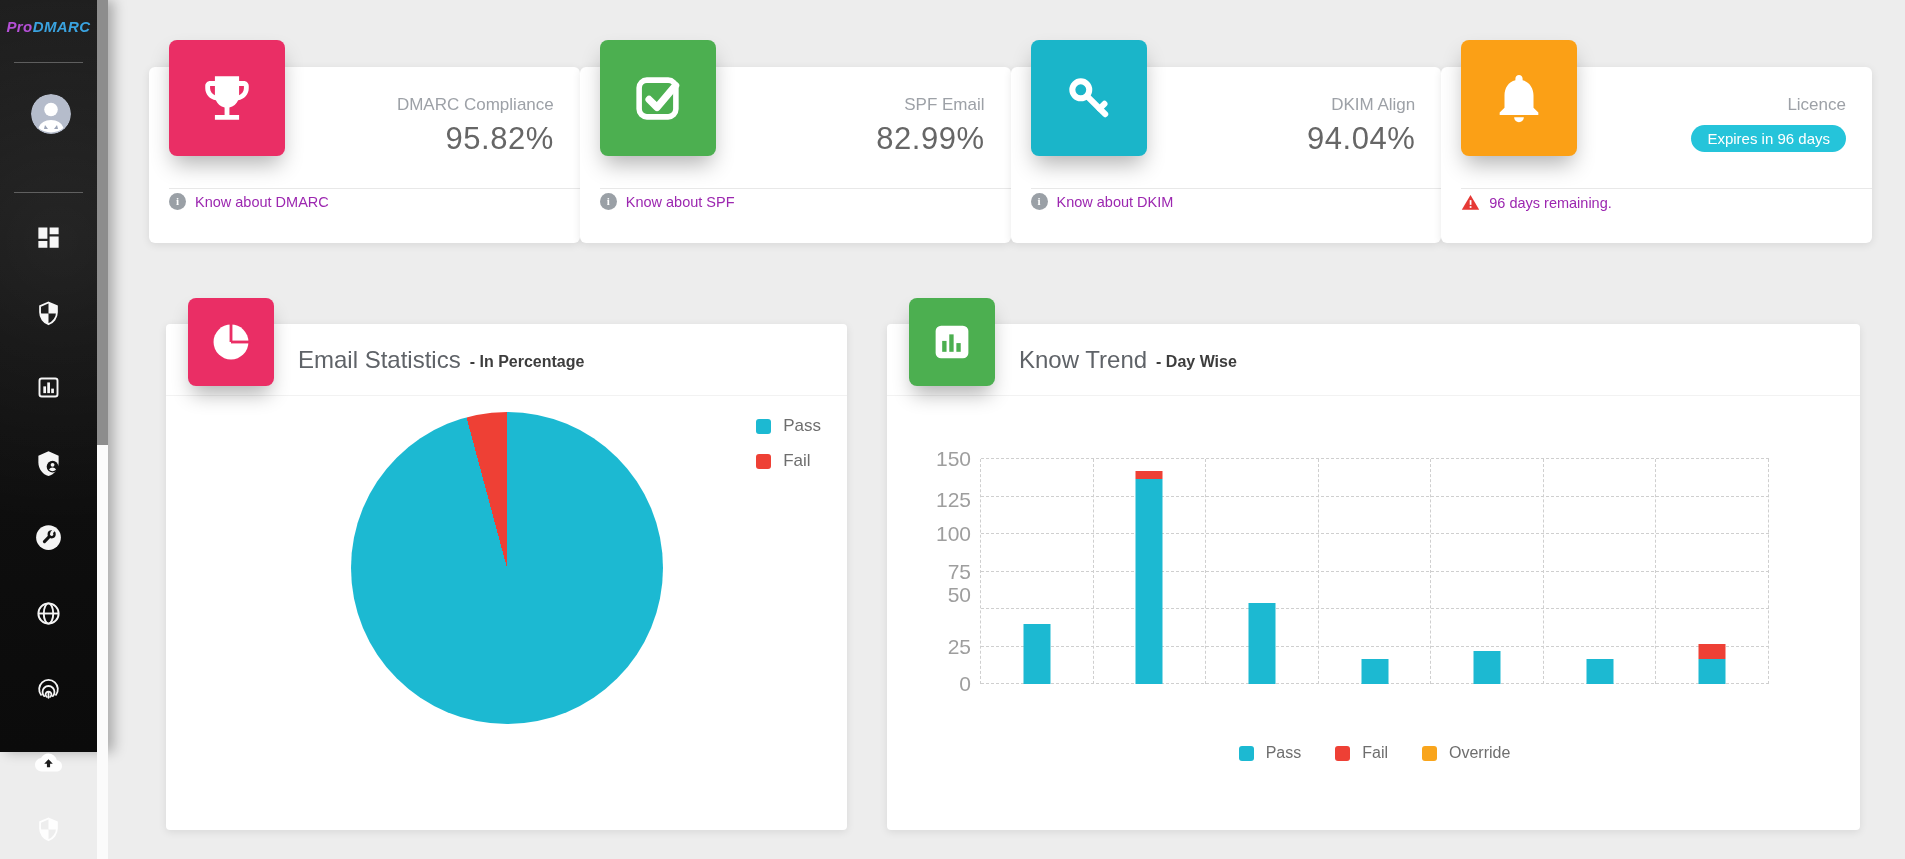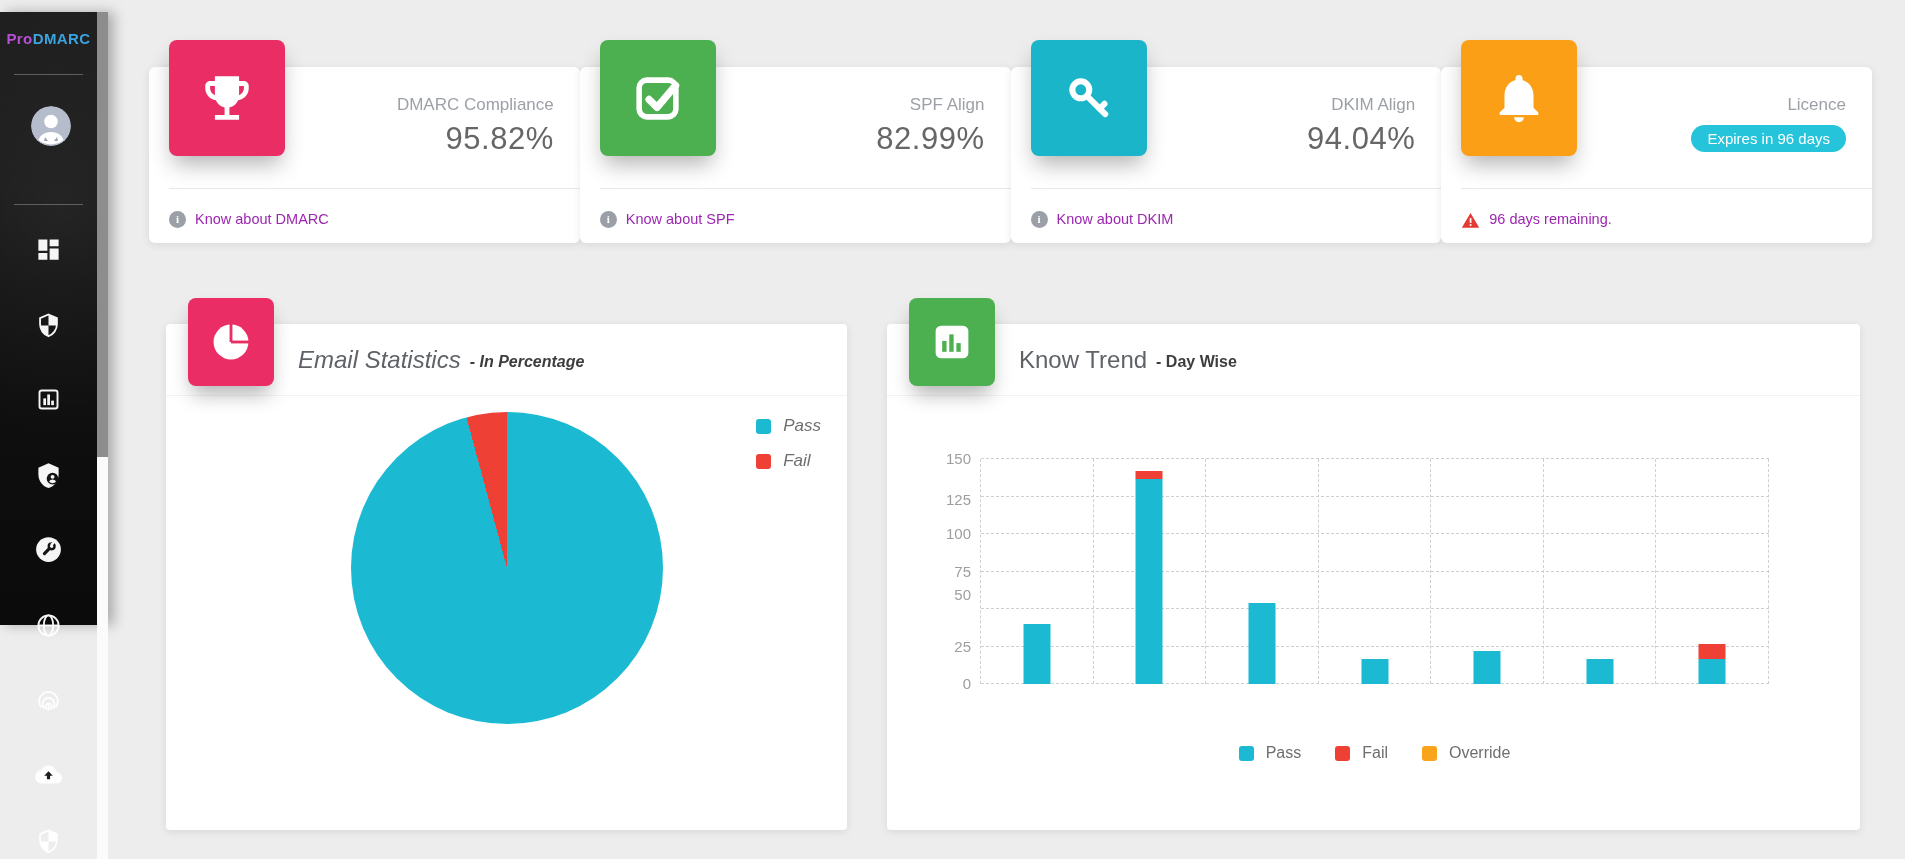--- a/index.html
+++ b/index.html
@@ -5,23 +5,23 @@
   * { margin:0; padding:0; box-sizing:border-box; }
   html,body { width:1905px; height:859px; overflow:hidden; }
   body {
     font-family:"Liberation Sans", sans-serif;
     background:#ededed;
     position:relative;
   }
 
   
   .sidebar {
-    position:absolute; left:0; top:12px; width:108px; height:613px;
+    position:absolute; left:0; top:0; width:108px; height:752px;
     background:linear-gradient(180deg,#1d1d1d 0%,#101010 45%,#0b0b0b 100%);
-    z-index:20; box-shadow:6px 0 12px rgba(0,0,0,.28);
+    z-index:20; box-shadow:6px 0 12px rgba(0,0,0,.28);font-style:italic;
   }
   .sidebar::before{
     content:""; position:absolute; inset:0;
     background:radial-gradient(circle at 55% 32%, rgba(255,255,255,.07), transparent 55%);
     pointer-events:none;
   }
   .logo { position:absolute; top:18px; left:0; width:97px; text-align:center;
     font-size:15px; font-weight:bold; letter-spacing:.4px; cursor:pointer; }
   .logo .pro { color:#b44fd6; }
   .logo .dmarc { color:#3aa3e0; }
@@ -48,32 +48,32 @@
   .stat-icon svg { width:58px; height:58px; }
   .accent-pink   { background:#ea2e65; }
   .accent-green  { background:#4caf50; }
   .accent-cyan   { background:#1ab5c9; }
   .accent-orange { background:#fba016; }
   .stat-title { position:absolute; top:28px; right:26px; font-size:17px; color:#9da1a7; }
   .stat-value { position:absolute; top:54px; right:26px; font-size:31px; color:#666; letter-spacing:.5px; }
   .stat-badge { position:absolute; top:58px; right:26px; background:#25c4da; color:#fff;
     font-size:15px; padding:5px 16px; border-radius:15px; }
   .stat-div { position:absolute; top:121px; left:20px; right:0; border-top:1px solid #e8e8e8; }
-  .stat-footer { position:absolute; top:144px; left:20px; display:flex; align-items:flex-start; gap:9px; }
+  .stat-footer { position:absolute; top:126px; left:20px; display:flex; align-items:center; gap:9px; }
   .stat-link { color:#9c27b0; font-size:14.5px; cursor:pointer; }
   .info-icon { width:17px; height:17px; border-radius:50%; background:#9aa0a6; color:#fff;
     font:bold 11px/17px "Liberation Serif", serif; text-align:center; flex:0 0 17px; }
   .info-icon::after { content:"i"; }
   .warn-icon { width:19px; height:19px; flex:0 0 19px; }
 
   
   .charts-row { display:flex; gap:40px; margin:81px 0 0 58px; }
   .panel { background:#fff; border-radius:4px; position:relative; height:506px;
     box-shadow:0 2px 8px rgba(0,0,0,.09); }
-  .panel-stats { width:681px;font-style:italic; }
+  .panel-stats { width:681px; }
   .panel-trend { width:973px; }
   .panel-icon { position:absolute; top:-26px; left:22px; width:86px; height:88px; border-radius:8px;
     display:flex; align-items:center; justify-content:center;
     box-shadow:0 12px 20px -4px rgba(0,0,0,.3); }
   .panel-icon svg { width:48px; height:48px; }
   .panel-header { height:72px; padding-left:132px; display:flex; align-items:center;
     border-bottom:1px solid rgba(0,0,0,.05); }
   .panel-title { font-size:24px; color:#5f6368; }
   .panel-sub { font-size:16px; font-weight:bold; color:#3d3d3d; margin-left:9px; padding-top:4px; }
 
@@ -86,21 +86,21 @@
 
   
   .plot { position:absolute; left:93px; top:135px; width:789px; height:225px;
     border-left:1px dashed #cfcfcf; }
   .hgrid { position:absolute; left:0; right:0; border-top:1px dashed #cfcfcf; height:0; }
   .cat-row { position:absolute; inset:0; display:flex; }
   .cat-cell { flex:1; position:relative; border-right:1px dashed #cfcfcf; }
   .stack { position:absolute; bottom:0; left:50%; transform:translateX(-50%); width:27px;
     display:flex; flex-direction:column-reverse; }
   .y-axis { position:absolute; left:6px; top:135px; width:78px; height:225px; }
-  .y-tick { position:absolute; right:0; font-size:15px; color:#9e9e9e; line-height:18px; }
+  .y-tick { position:absolute; right:0; font-size:21px; color:#9e9e9e; line-height:18px; }
   .x-axis { position:absolute; left:93px; top:372px; width:789px; display:flex; }
   .x-tick { flex:1; text-align:center; font-size:15px; color:#9e9e9e; }
   .trend-legend { position:absolute; left:93px; top:420px; width:789px;
     display:flex; justify-content:center; align-items:center; gap:34px; }
   .trend-legend .legend-label { font-size:16px; color:#6e6e6e; }
 </style>
 </head>
 <body>
 
 <aside class="sidebar">
@@ -222,21 +222,21 @@
       </div>
     </div>
 
     <div class="stat-card">
       <div class="stat-icon accent-green">
         <svg viewBox="0 0 24 24">
           <rect x="4.2" y="4.6" width="15.2" height="15.2" rx="3.2" fill="none" stroke="#fff" stroke-width="2.3"></rect>
           <path d="M8.3 12.6l3.3 3.3 7.7-9.1" fill="none" stroke="#fff" stroke-width="3" stroke-linecap="round" stroke-linejoin="round"></path>
         </svg>
       </div>
-      <div class="stat-title">SPF Align</div>
+      <div class="stat-title">SPF Email</div>
       <div class="stat-value">82.99%</div>
       <div class="stat-div"></div>
       <div class="stat-footer">
         <span class="info-icon"></span>
         <span class="stat-link">Know about SPF</span>
       </div>
     </div>
 
     <div class="stat-card">
       <div class="stat-icon accent-cyan">

